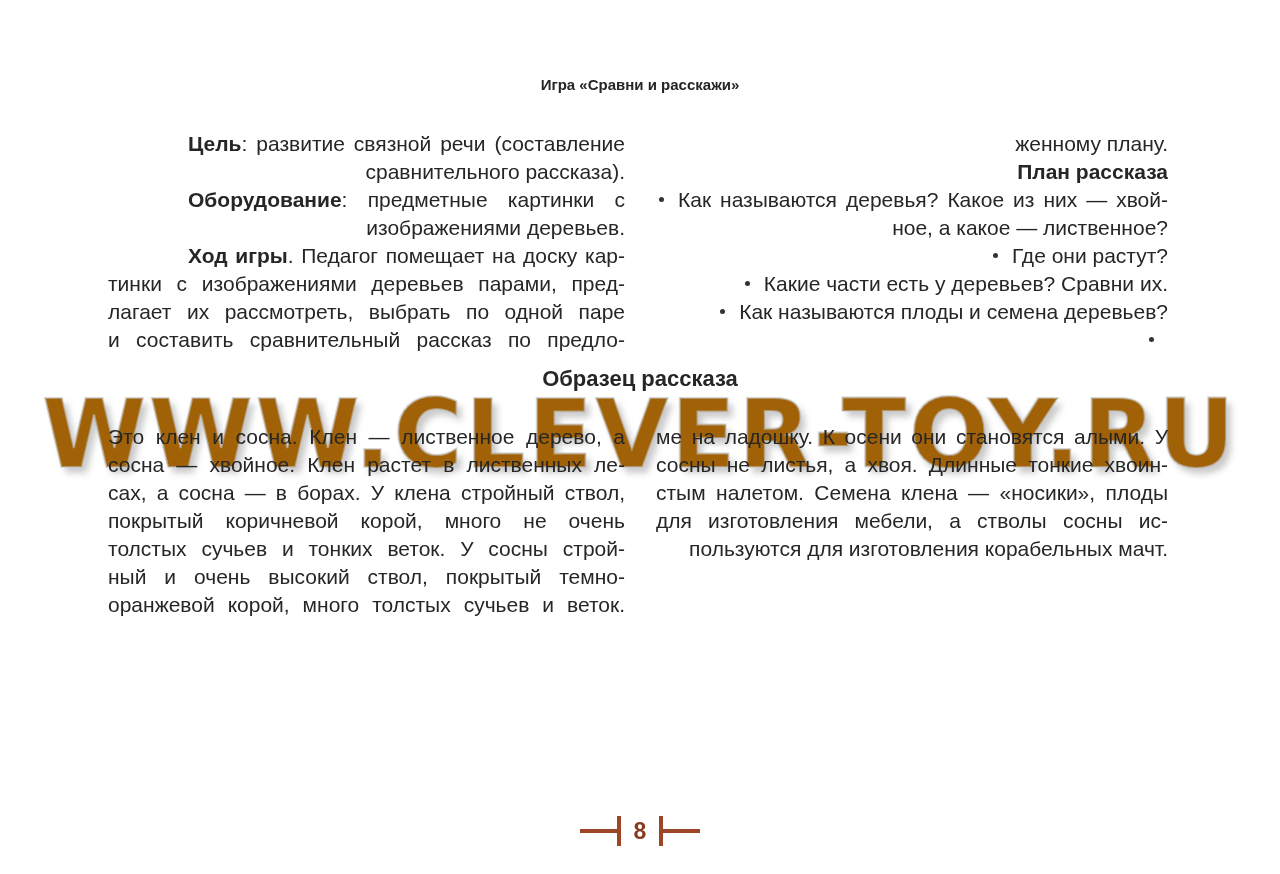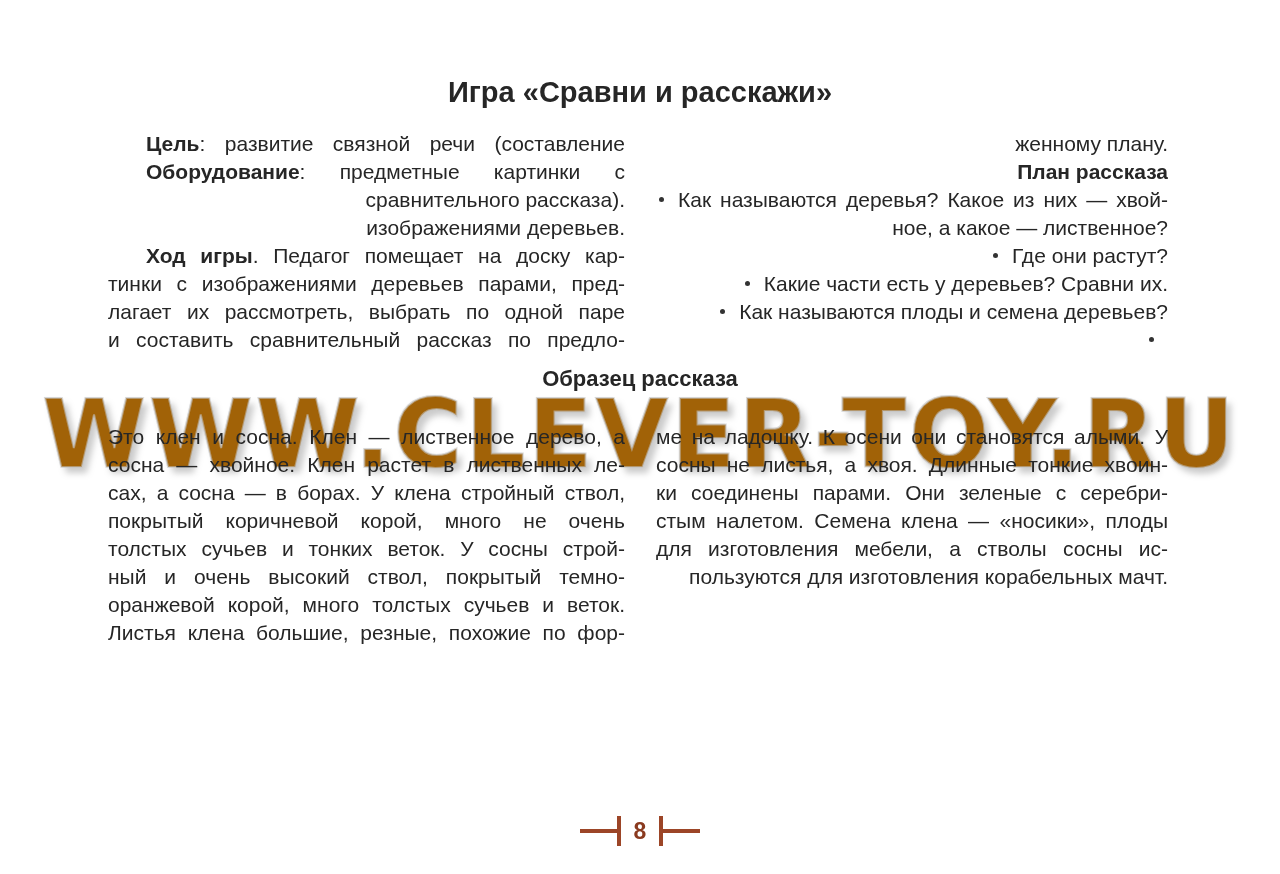--- a/index.html
+++ b/index.html
@@ -6,21 +6,21 @@
   body {
     width:1280px; height:874px;
     background:#ffffff;
     font-family:"Liberation Sans", sans-serif;
     color:#262626;
     position:relative;
     overflow:hidden;
   }
   .title {
     position:absolute; top:76px; left:0; width:1280px;
-    text-align:center; font-weight:bold; font-size:29px;
+    text-align:center; font-weight:bold; font-size:15px;
     z-index:2;
   }
   .heading2 {
     position:absolute; top:366px; left:0; width:1280px;
     text-align:center; font-weight:bold; font-size:22px;
     z-index:2;
   }
   .col {
     position:absolute;
     font-size:21px; line-height:28px;
@@ -28,21 +28,21 @@
   }
   .col.tl { top:130px; left:108px; width:517px; }
   .col.tr { top:130px; left:656px; width:512px; }
   .col.sl { top:423px; left:108px; width:517px; }
   .col.sr { top:423px; left:656px; width:512px; }
   .line { height:28px; overflow:hidden; text-align:right; }
   .line.j { text-align:justify; text-align-last:justify; }
   .line.ind { padding-left:38px; }
   .line.cont { padding-left:22px; }
   .line.bl { padding-left:3px; }
-  .b { font-weight:bold; }
+  .b { font-weight:bold;margin-left:42px; }
   .dot {
     display:inline-block; width:5px; height:5px; border-radius:50%;
     background:#333333; margin-right:14px; vertical-align:middle;
     position:relative; top:-2px;
   }
   .watermark {
     position:absolute; top:380px; left:50%; transform:translateX(-50%);
     z-index:1; white-space:nowrap;
     font-family:"DejaVu Sans", sans-serif;
     font-size:94px; font-weight:bold; letter-spacing:3px;
@@ -65,22 +65,22 @@
 </style>
 </head>
 <body>
 
 <div class="watermark">WWW.CLEVER-TOY.RU</div>
 
 <div class="title">Игра «Сравни и расскажи»</div>
 
 <div class="col tl">
     <div class="line j ind"><span class="b">Цель</span><span>: развитие связной речи (составление</span></div>
+    <div class="line"><span>сравнительного рассказа).</span></div>
     <div class="line j ind"><span class="b">Оборудование</span><span>: предметные картинки с</span></div>
-    <div class="line"><span>сравнительного рассказа).</span></div>
     <div class="line"><span>изображениями деревьев.</span></div>
     <div class="line j ind"><span class="b">Ход игры</span><span>. Педагог помещает на доску кар-</span></div>
     <div class="line j"><span>тинки с изображениями деревьев парами, пред-</span></div>
     <div class="line j"><span>лагает их рассмотреть, выбрать по одной паре</span></div>
     <div class="line j"><span>и составить сравнительный рассказ по предло-</span></div>
   </div>
 
 <div class="col tr">
     <div class="line"><span>женному плану.</span></div>
     <div class="line"><span class="b">План рассказа</span></div>
@@ -95,27 +95,25 @@
 <div class="heading2">Образец рассказа</div>
 
 <div class="col sl">
     <div class="line j"><span>Это клен и сосна. Клен — лиственное дерево, а</span></div>
     <div class="line j"><span>сосна — хвойное. Клен растет в лиственных ле-</span></div>
     <div class="line j"><span>сах, а сосна — в борах. У клена стройный ствол,</span></div>
     <div class="line j"><span>покрытый коричневой корой, много не очень</span></div>
     <div class="line j"><span>толстых сучьев и тонких веток. У сосны строй-</span></div>
     <div class="line j"><span>ный и очень высокий ствол, покрытый темно-</span></div>
     <div class="line j"><span>оранжевой корой, много толстых сучьев и веток.</span></div>
-    <div class="line j"><span>Листья клена большие, резные, похожие по фор-</span></div>
   </div>
 
 <div class="col sr">
     <div class="line j"><span>ме на ладошку. К осени они становятся алыми. У</span></div>
     <div class="line j"><span>сосны не листья, а хвоя. Длинные тонкие хвоин-</span></div>
-    <div class="line j"><span>ки соединены парами. Они зеленые с серебри-</span></div>
     <div class="line j"><span>стым налетом. Семена клена — «носики», плоды</span></div>
     <div class="line j"><span>для изготовления мебели, а стволы сосны ис-</span></div>
     <div class="line"><span>пользуются для изготовления корабельных мачт.</span></div>
   </div>
 
 <div class="footer">
   <span class="mark">
     <span class="hline"></span>
     <span class="vbar"></span>
   </span>

